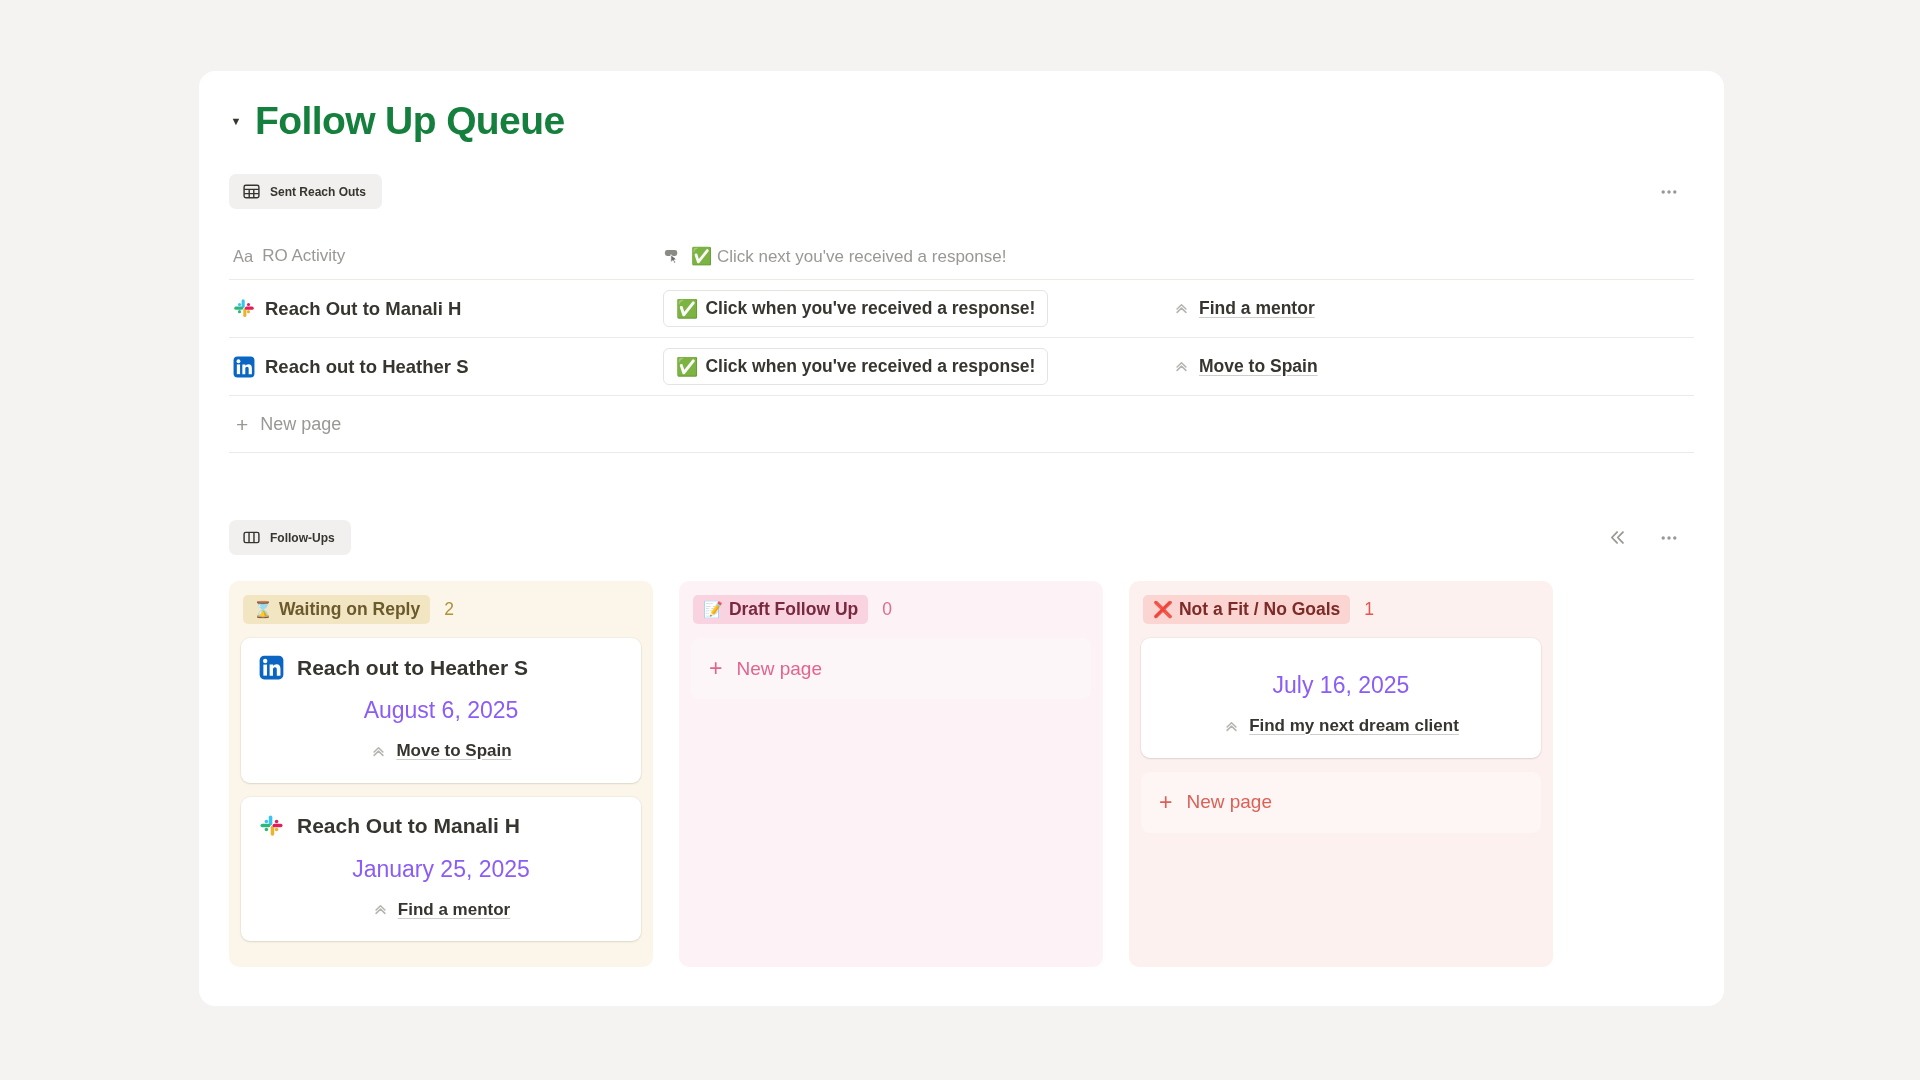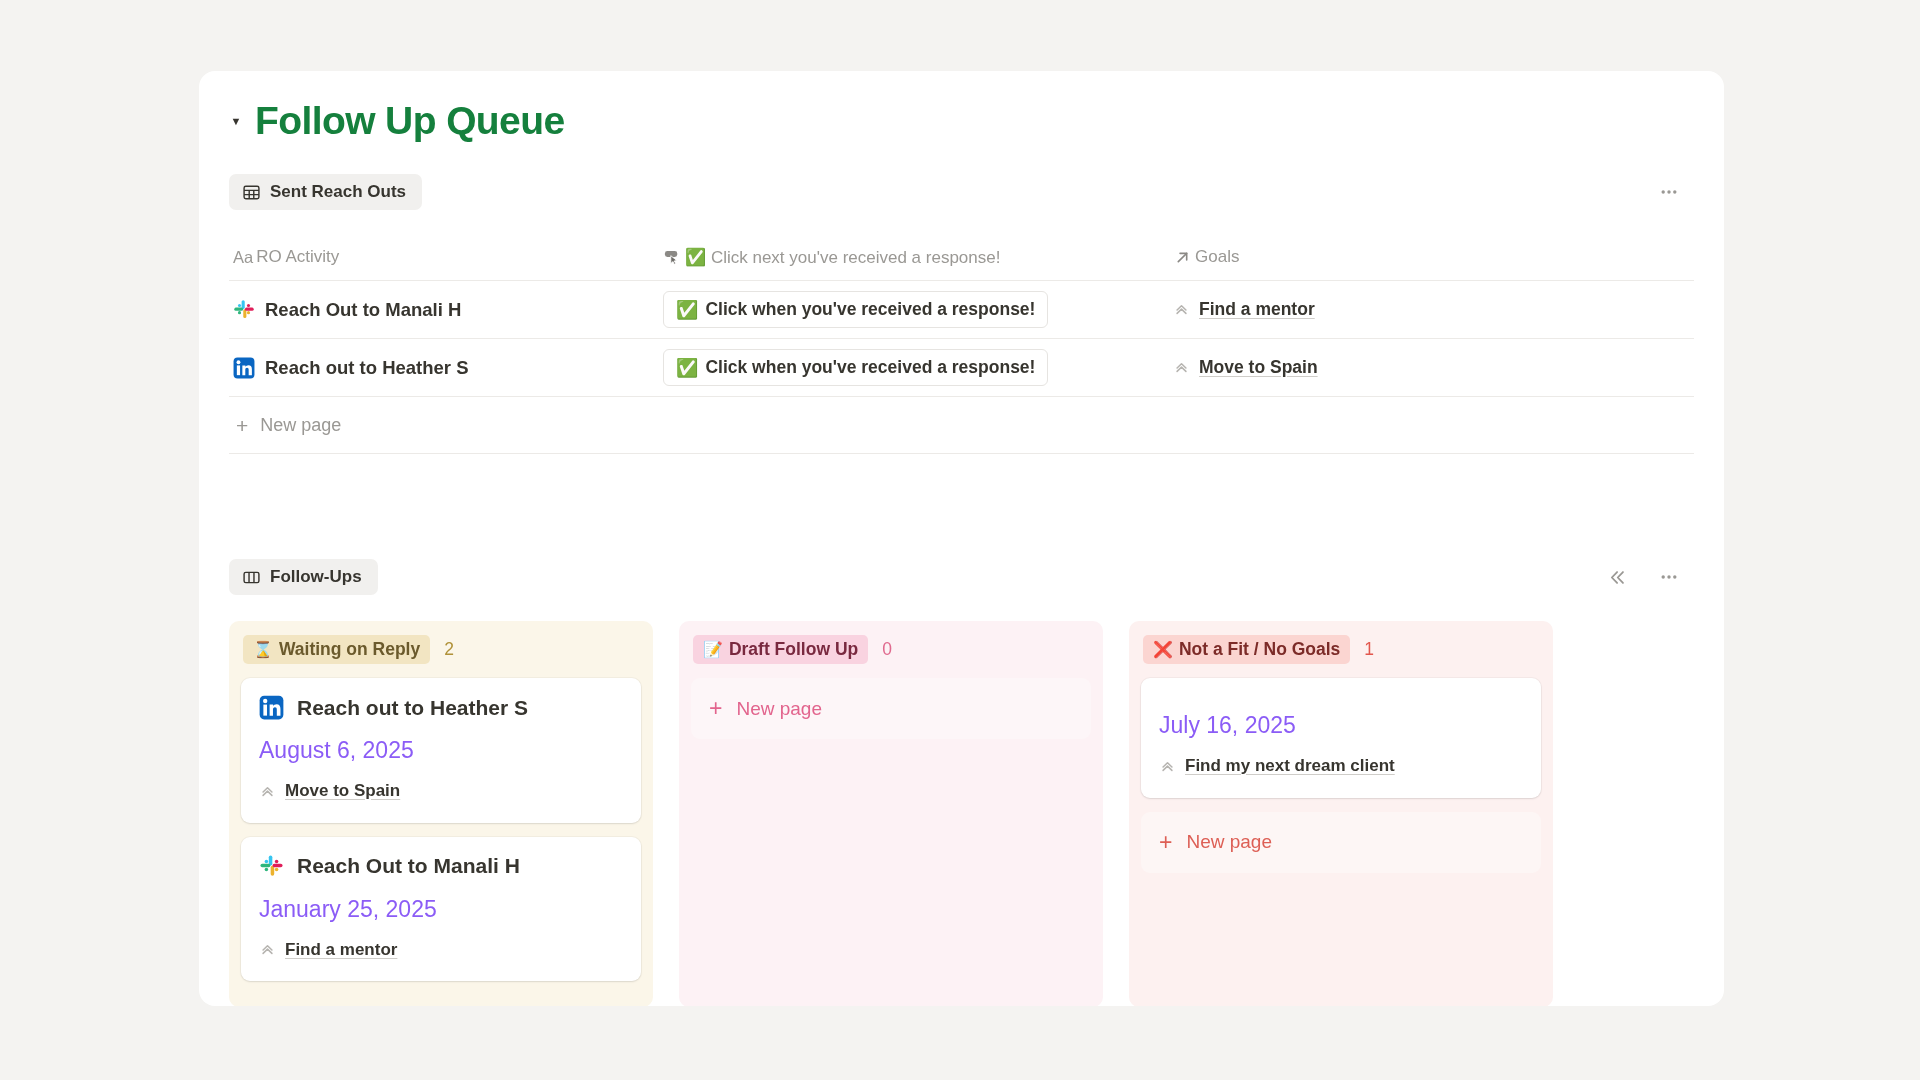--- a/index.html
+++ b/index.html
@@ -49,42 +49,42 @@
   }
 
   
   .db-chip {
     display: inline-flex;
     align-items: center;
     gap: 9px;
     background: #f1f0ee;
     border-radius: 7px;
     padding: 8px 16px 8px 13px;
-    font-size: 17px;
+    font-size: 12px;
     font-weight: bold;
     color: #37352f;
     cursor: pointer;
     white-space: nowrap;
   }
   .chip-icon { width: 19px; height: 19px; display: block; flex: 0 0 19px; }
 
   
   .table-section { position: absolute; left: 30px; top: 103px; width: 1465px; }
 
   .table-head {
     display: flex;
     align-items: center;
     height: 46px;
     margin-top: 24px;
     padding-left: 4px;
   }
   .th {
     display: flex;
     align-items: center;
-    gap: 3px;
+    gap: 9px;
     font-size: 17px;
     color: #9a9894;
     white-space: nowrap;
     overflow: hidden;
     cursor: pointer;
   }
   .th .th-icon { flex: 0 0 auto; display: flex; align-items: center; }
   .col-a { width: 430px; }
   .col-b { width: 510px; }
   .col-c { width: 430px; }
@@ -138,21 +138,21 @@
     border-top: 1px solid #eceae7;
     border-bottom: 1px solid #eceae7;
     padding-left: 7px;
     font-size: 18px;
     color: #9a9894;
     cursor: pointer;
   }
   .plus { font-size: 21px; line-height: 1; color: #9a9894; font-weight: 300; }
 
   
-  .board-section { position: absolute; left: 30px; top: 488px; width: 1465px; }
+  .board-section { position: absolute; left: 30px; top: 449px; width: 1465px; text-align: center; }
 
   .board-chip-row {
     display: flex;
     align-items: center;
     justify-content: space-between;
     padding-right: 12px;
   }
   .board-actions { display: flex; align-items: center; gap: 26px; }
   .icon-btn {
     width: 26px; height: 26px;
@@ -289,29 +289,20 @@
         <span>RO Activity</span>
       </div>
       <div class="th col-b">
         <span class="th-icon">
           <svg viewBox="0 0 20 20" width="19" height="19">
             <rect x="2" y="3.2" width="13" height="6.2" rx="2.6" fill="#8b8985"></rect>
             <path d="M8.2 8.1 L8.2 16.4 L10.4 14.2 L11.9 17.2 L13.3 16.4 L11.9 13.6 L14.6 13.2 Z" fill="#6e6c68" stroke="#ffffff" stroke-width="0.9" stroke-linejoin="round"></path>
           </svg>
         </span>
         <span>✅ Click next you've received a response!</span>
-      </div>
-      <div class="th col-c">
-        <span class="th-icon">
-          <svg viewBox="0 0 20 20" width="19" height="19" fill="none" stroke="#8b8985" stroke-width="1.7" stroke-linecap="round" stroke-linejoin="round">
-            <path d="M5.6 14.4 L14.4 5.6"></path>
-              <path d="M7.4 5.6 L14.4 5.6 L14.4 12.6"></path>
-          </svg>
-        </span>
-        <span>Goals</span>
       </div>
     </div>
 
     <div class="trow">
       <div class="td col-a">
         <span class="row-icon">
           <svg viewBox="0 0 24 24" width="22" height="22">
             <g>
               <rect x="9.4" y="1.4" width="3.4" height="9.6" rx="1.7" fill="#36C5F0"></rect>
               <rect x="1.4" y="9.4" width="9.6" height="3.4" rx="1.7" fill="#2EB67D"></rect>

